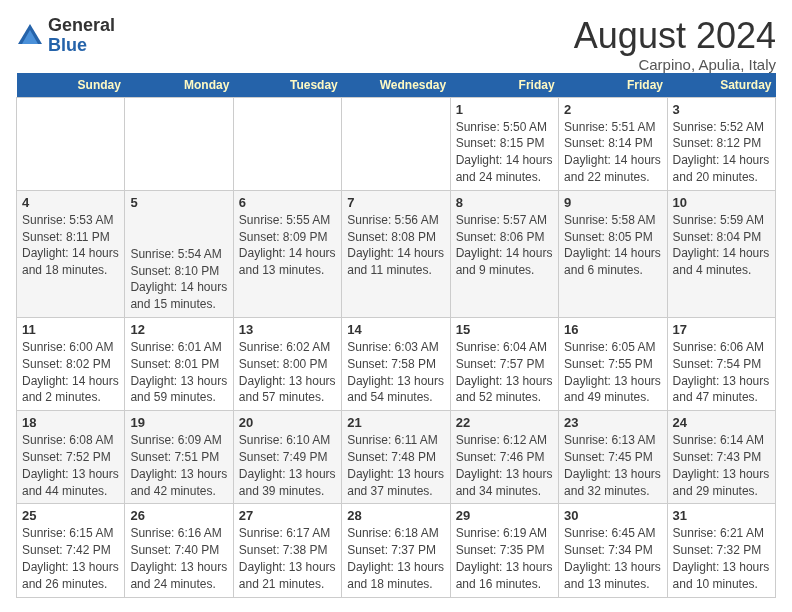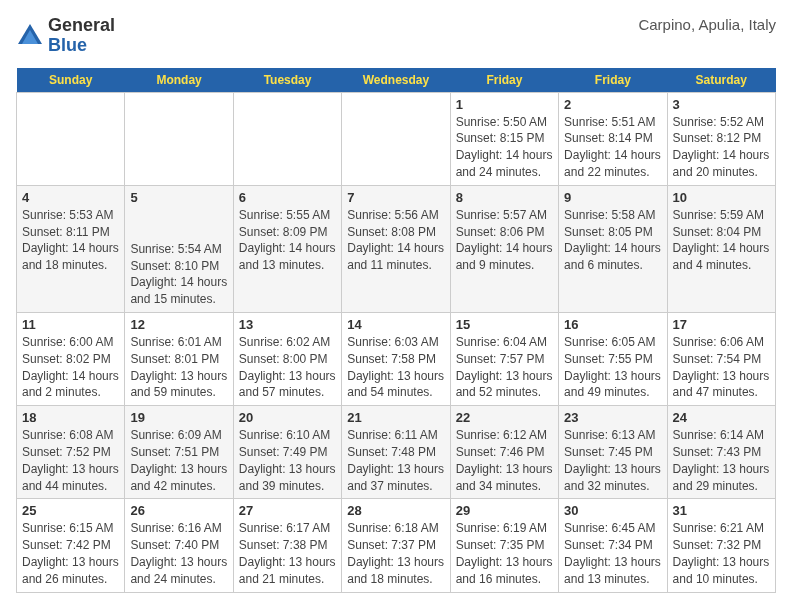--- a/index.html
+++ b/index.html
@@ -7,21 +7,20 @@
       font-family: Arial, sans-serif;
       background: #fff;
       width: 792px;
       min-height: 612px;
       padding: 16px;
     }
     .header {
       display: flex;
       justify-content: space-between;
       align-items: flex-start;
-      margin-bottom: 12px;
     }
     .logo {
       display: flex;
       align-items: center;
       gap: 4px;
     }
     .logo-text {
       font-size: 18px;
       font-weight: bold;
       line-height: 1.1;
@@ -45,23 +44,23 @@
       font-size: 15px;
       color: #555;
     }
     table {
       width: 100%;
       border-collapse: collapse;
       font-size: 11px;
     }
     thead th {
       background-color: #2563aa;
-      color: #fde047;
+      color: #fef9c3;
       padding: 5px 4px;
-      text-align: center;
+      text-align: right;
       font-size: 12px;
       font-weight: bold;
     }
     tbody tr {
       vertical-align: top;
     }
     tbody td {
       border: 1px solid #ccc;
       padding: 4px 5px;
       width: calc(100% / 7);
@@ -97,20 +96,21 @@
     <svg class="logo-icon" viewBox="0 0 28 28">
       <polygon points="14,2 26,22 2,22" fill="#2563aa"></polygon>
       <polygon points="14,8 22,22 6,22" fill="#4a90d9"></polygon>
     </svg>
     <div class="logo-text">
       <span class="logo-general">General</span><br>
       <span class="logo-blue">Blue</span>
     </div>
   </div>
   <div class="title-block">
+    <div class="month-title">August 2024</div>
     <div class="subtitle">Carpino, Apulia, Italy</div>
   </div>
 </div>
 
 <table>
   <thead>
     <tr id="thead-row">
         <th>Sunday</th>
         <th>Monday</th>
         <th>Tuesday</th>

